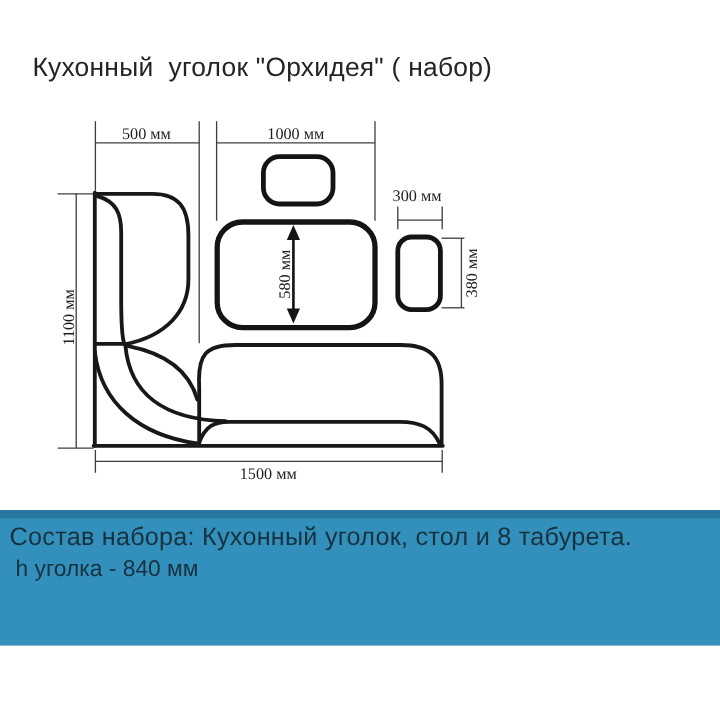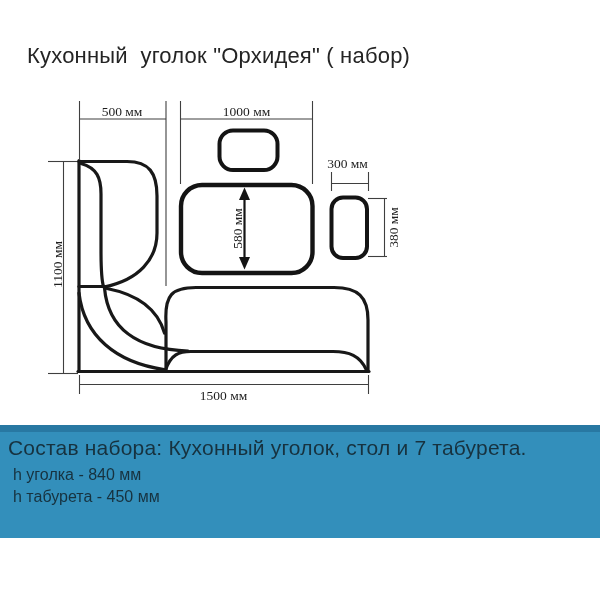--- a/index.html
+++ b/index.html
@@ -16,21 +16,21 @@
   .thin path{stroke:#3f3f3f;stroke-width:1.1;fill:none;}
   .thick path{stroke:#181818;stroke-width:3.2;fill:none;stroke-linecap:round;}
   .furniture{stroke:#141414;fill:none;}
   text.dim{font-family:"Liberation Serif",serif;font-size:13.5px;fill:#1e1e1e;}
   .banner{
     position:absolute;left:0;top:425px;width:600px;height:113px;
     box-sizing:border-box;background:#338fbb;border-top:7px solid #2878a2;
     color:#17323f;
   }
   .banner-heading{margin:3px 0 3px 8px;font-size:21px;line-height:26px;letter-spacing:.2px;}
-  .banner-item{margin:0 10px 0 13px;font-size:16px;line-height:22px;}
+  .banner-item{margin:0 10px 0 13px;font-size:19px;line-height:22px;}
 </style>
 </head>
 <body>
 
 <div class="stage">
 
   <div class="title">Кухонный  уголок "Орхидея" ( набор)</div>
 
   <svg class="diagram-svg" width="600" height="600" viewBox="0 0 600 600">
 
@@ -83,18 +83,17 @@
     <text class="dim" x="122" y="115.5" text-anchor="middle">500 мм</text>
     <text class="dim" x="246.5" y="115.5" text-anchor="middle">1000 мм</text>
     <text class="dim" x="347.5" y="167.5" text-anchor="middle">300 мм</text>
     <text class="dim" x="223.5" y="399.5" text-anchor="middle">1500 мм</text>
     <text class="dim" x="61.5" y="264.5" text-anchor="middle" transform="rotate(-90 61.5 264.5)">1100 мм</text>
     <text class="dim" x="241.5" y="228.5" text-anchor="middle" transform="rotate(-90 241.5 228.5)">580 мм</text>
     <text class="dim" x="397.5" y="227.5" text-anchor="middle" transform="rotate(-90 397.5 227.5)">380 мм</text>
   </svg>
 
   <div class="banner">
-    <div class="banner-heading">Состав набора: Кухонный уголок, стол и 7 табурета.</div>
+    <div class="banner-heading">Состав набора: Кухонный уголок, стол и 8 табурета.</div>
     <div class="banner-item">h уголка - 840 мм</div>
-    <div class="banner-item">h табурета - 450 мм</div>
   </div>
 
 </div>
 
 </body></html>

